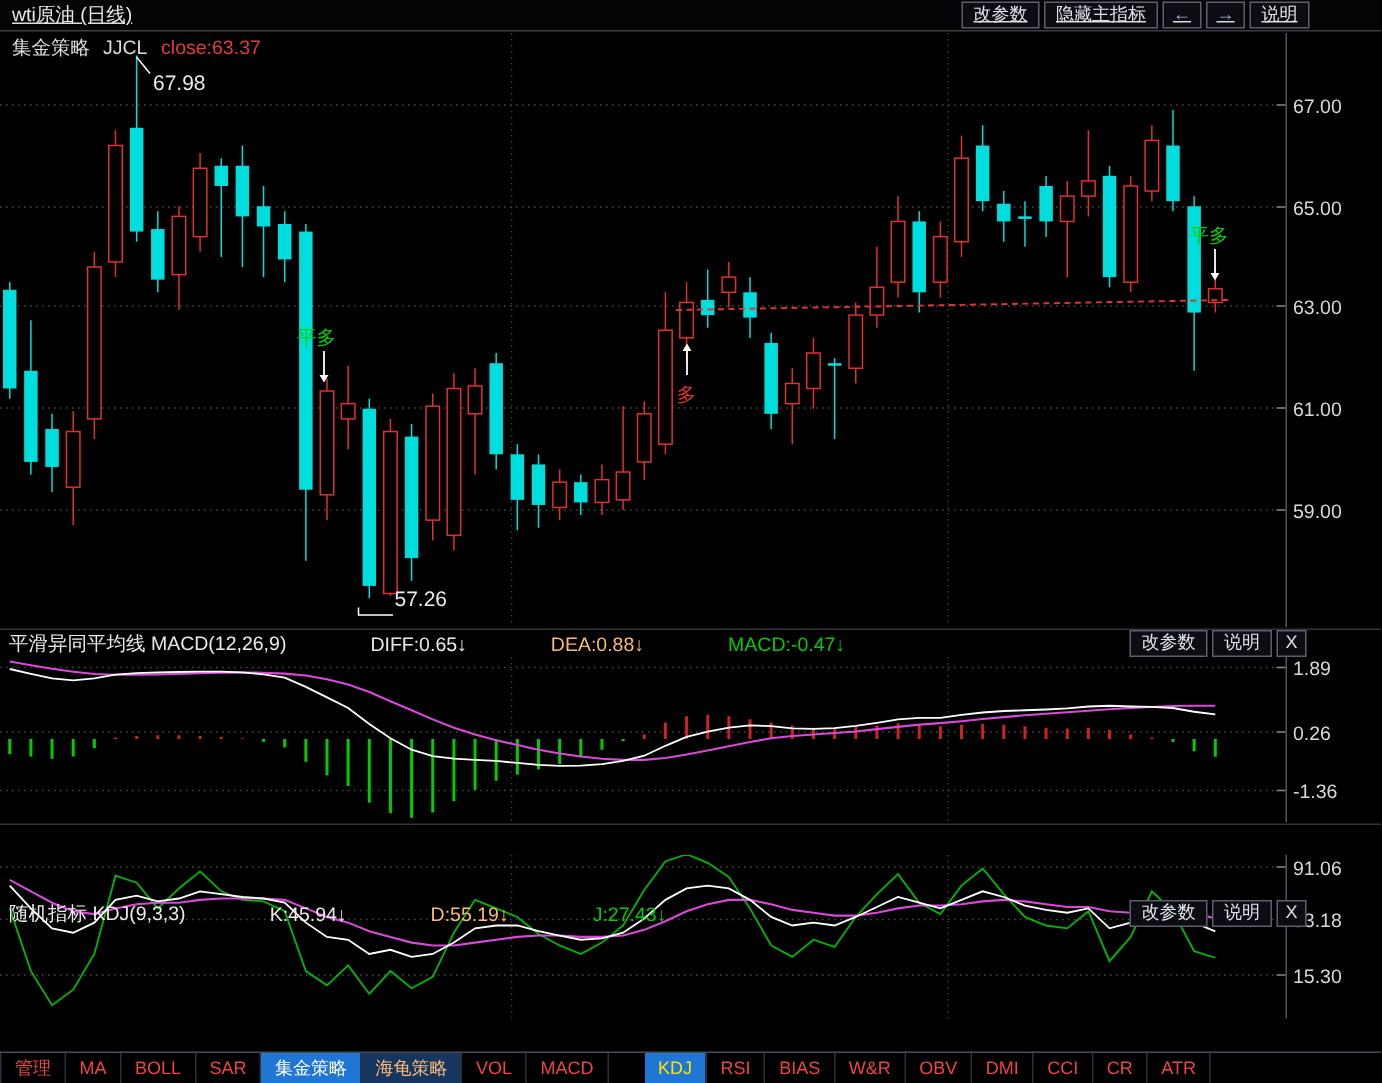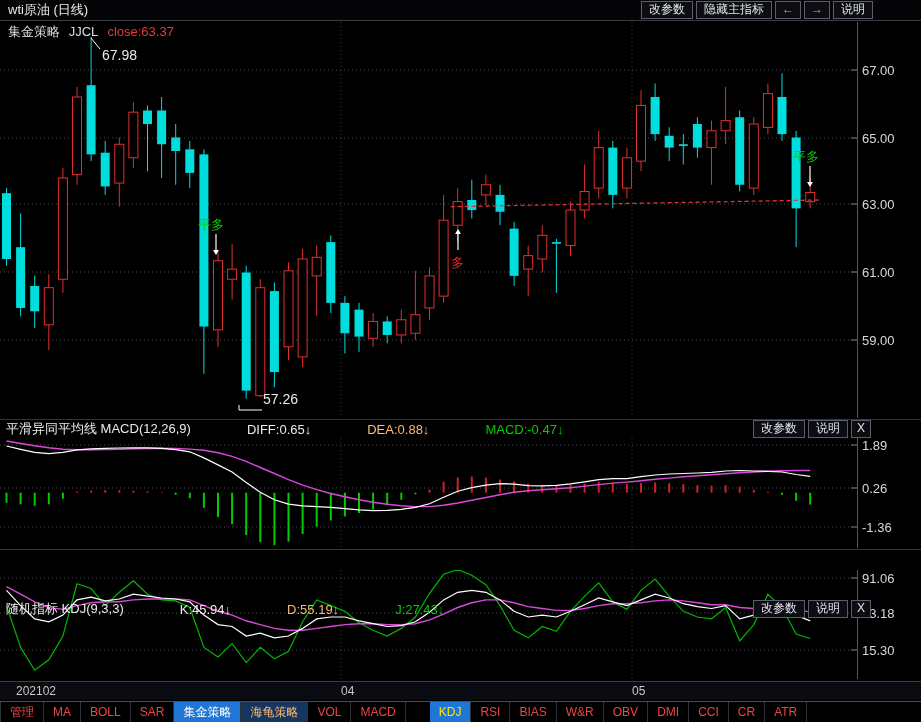--- a/index.html
+++ b/index.html
@@ -1,19 +1,19 @@
 <!DOCTYPE html>
 <html><head>
 <meta charset="utf-8">
 <style>
   html,body{margin:0;padding:0;background:#000;}
   #app{position:relative;width:921px;height:722px;background:#000;overflow:hidden;
        font-family:"Liberation Sans",sans-serif;color:#ddd;}
   .titlebar{position:absolute;left:0;top:0;width:921px;height:21px;background:#050508;
-            border-bottom:1px solid #3c3d44;display:flex;align-items:center;box-sizing:border-box;}
+            border-bottom:1px solid #3c3d44;display:flex;align-items:center;box-sizing:border-box;text-decoration:underline;}
   .title{margin-left:8px;font-size:13px;color:#eaeaea;}
   .tb-buttons{margin-left:auto;margin-right:48px;display:flex;gap:3px;}
   .btn{border:1px solid #5c5e6e;background:#0c0d12;color:#dfe3ea;font-size:12px;height:16px;
        line-height:15px;padding:0 7px;cursor:pointer;white-space:nowrap;}
   .btn.arrow{color:#9fb0d8;font-weight:bold;padding:0 6px;}
   .btn.xbtn{padding:0 5px;}
   .subheader{position:absolute;left:8px;top:23px;height:15px;font-size:13px;z-index:5;
              pointer-events:none;white-space:nowrap;}
   .subheader .code{margin-left:5px;}
   .subheader .close{margin-left:6px;color:#e23b3b;}
@@ -390,25 +390,20 @@
         <polyline points="6.5,16.6 20.6,24.2 34.7,31.8 48.8,37.5 62.9,39.4 77.0,35.6 91.1,32.8 105.2,31.8 119.3,31.8 133.4,29.9 147.5,29.0 161.6,29.0 175.7,29.0 189.8,29.9 203.9,35.6 218.0,41.3 232.1,45.1 246.2,50.8 260.3,54.6 274.4,58.4 288.5,60.3 302.6,60.3 316.7,58.4 330.8,56.5 344.9,54.6 359.0,53.7 373.1,53.7 387.2,54.6 401.3,54.6 415.4,53.7 429.5,49.9 443.6,44.2 457.7,37.5 471.8,32.8 485.9,29.9 500.0,29.9 514.1,32.8 528.2,36.6 542.3,38.5 556.4,40.4 570.5,40.4 584.6,38.5 598.7,35.6 612.8,33.7 626.9,33.7 641.0,32.8 655.1,30.9 669.2,29.9 683.3,30.9 697.4,32.8 711.5,34.7 725.6,34.7 739.7,37.5 753.8,38.5 767.9,37.5 782.0,36.6 796.1,39.4 810.2,42.1" fill="none" stroke="#d948d9" stroke-width="1.4"></polyline>
       </g>
       <g>
         <polyline points="6.5,20.4 20.6,35.6 34.7,48.9 48.8,51.8 62.9,45.1 77.0,29.9 91.1,27.1 105.2,30.9 119.3,29.0 133.4,24.2 147.5,26.1 161.6,28.0 175.7,29.0 189.8,31.8 203.9,45.1 218.0,54.6 232.1,56.5 246.2,66.0 260.3,63.2 274.4,67.9 288.5,66.0 302.6,58.4 316.7,48.9 330.8,47.0 344.9,47.0 359.0,50.8 373.1,53.7 387.2,56.5 401.3,55.6 415.4,51.8 429.5,42.3 443.6,29.9 457.7,22.3 471.8,20.4 485.9,22.3 500.0,29.9 514.1,41.3 528.2,47.0 542.3,45.1 556.4,47.0 570.5,41.3 584.6,34.7 598.7,28.0 612.8,31.8 626.9,35.6 641.0,29.9 655.1,24.2 669.2,28.0 683.3,33.7 697.4,36.6 711.5,38.5 725.6,35.6 739.7,48.9 753.8,45.1 767.9,33.7 782.0,35.6 796.1,45.1 810.2,50.9" fill="none" stroke="#ffffff" stroke-width="1.2"></polyline>
       </g>
     </svg>
 
   <div class="hline" style="top:419px"></div>
   <div class="hline" style="top:549px"></div>
 
-  <div class="xaxis">
-      <span style="left: 16px;">202102</span>
-      <span style="left: 341px;">04</span>
-      <span style="left: 632px;">05</span>
-    </div>
 
   <div class="toolbar">
       <div class="tool">管理</div>
       <div class="tool">MA</div>
       <div class="tool">BOLL</div>
       <div class="tool">SAR</div>
       <div class="tool active-blue">集金策略</div>
       <div class="tool active-navy">海龟策略</div>
       <div class="tool">VOL</div>
       <div class="tool">MACD</div>

